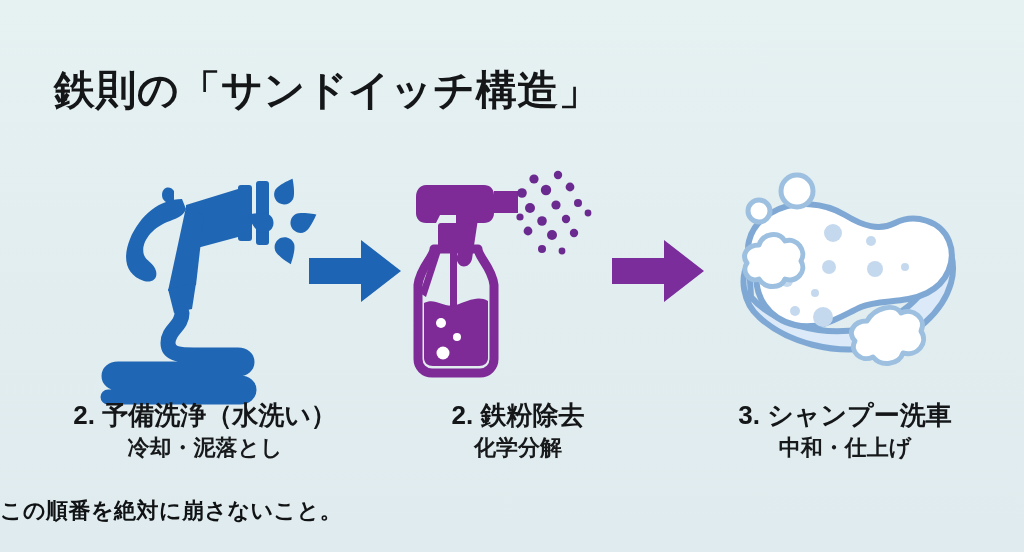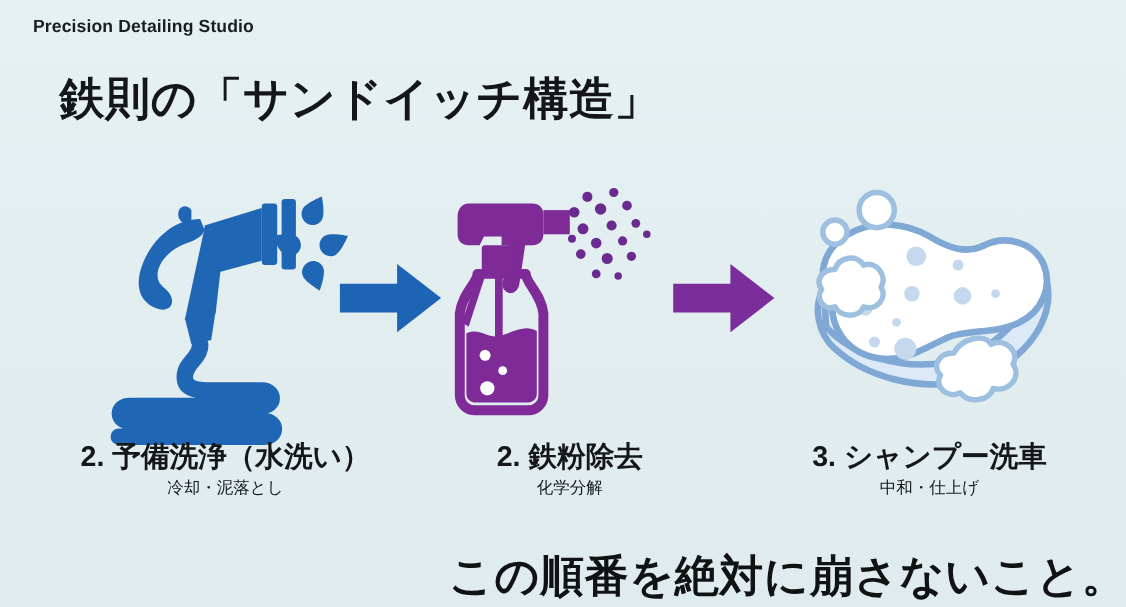--- a/index.html
+++ b/index.html
@@ -89,49 +89,48 @@
 
   .cap-main {
     font-size: 26px;
     font-weight: bold;
     color: #141618;
     line-height: 1.18;
     white-space: nowrap;
   }
   .cap-sub {
     margin-top: 4px;
-    font-size: 15px;
-    font-weight: normal;
+    font-size: 22px;
+    font-weight: bold;
     color: #17191b;
     line-height: 1.2;
     white-space: nowrap;
   }
 
   
   .footer {
     position: absolute;
     left: 0;
     top: 496px;
     width: 1024px;
-    text-align: right;
-    font-size: 40px;
+    text-align: left;
+    font-size: 22px;
     font-weight: bold;
     color: #101214;
     letter-spacing: 0.5px;
     white-space: nowrap;
   }
 
   svg { display: block; overflow: visible; }
 </style>
 </head>
 <body>
 
 <div id="slide">
 
-  <div class="eyebrow">Precision Detailing Studio</div>
 
   <div class="title">鉄則の「サンドイッチ構造」</div>
 
   <div id="flow">
 
     <div class="icon-slot slot-1">
       <span>
         <svg width="250" height="215" viewBox="0 0 250 215" aria-hidden="true">
           <g fill="#1f66b5">
 

